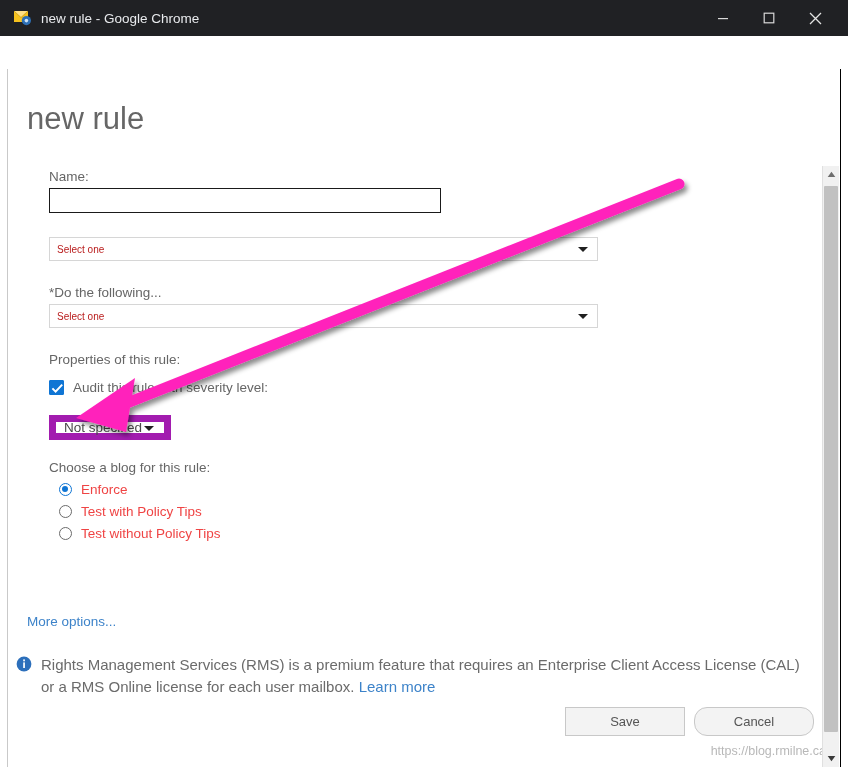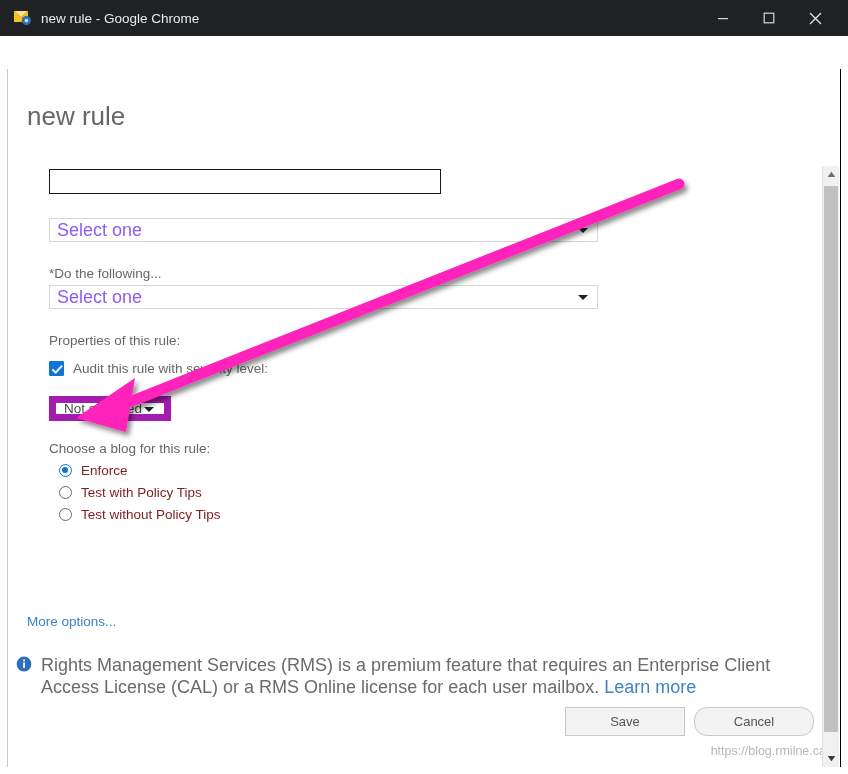--- a/index.html
+++ b/index.html
@@ -101,21 +101,21 @@
     border-left: 1px solid #c9c9c9;
     border-right: 1px solid #000000;
     box-sizing: border-box;
     overflow: hidden;
   }
 
   #page-title {
     position: absolute;
     left: 19px;
     top: 32px;
-    font-size: 26px;
+    font-size: 31px;
     color: #666666;
     font-weight: 400;
   }
 
   #form {
     position: absolute;
     left: 41px;
     top: 100px;
     width: 700px;
   }
@@ -143,22 +143,22 @@
     position: relative;
     width: 549px;
     height: 24px;
     box-sizing: border-box;
     border: 1px solid #d6d6d6;
     background: #ffffff;
     display: flex;
     align-items: center;
   }
   .ddl .ddl-text {
-    font-size: 18px;
-    color: #8b5cf6;
+    font-size: 10px;
+    color: #b91c1c;
     padding-left: 7px;
   }
   .ddl .caret {
     position: absolute;
     right: 9px;
     top: 50%;
     margin-top: -2px;
     width: 0; height: 0;
     border-left: 5px solid transparent;
     border-right: 5px solid transparent;
@@ -229,21 +229,21 @@
   .radio.checked::after {
     content: "";
     position: absolute;
     left: 2.2px; top: 2.2px;
     width: 6px; height: 6px;
     border-radius: 50%;
     background: #0f75d4;
   }
   .radiolabel {
     font-size: 13.5px;
-    color: #7f1d1d;
+    color: #ef4444;
     margin-left: 9px;
   }
 
   #more-options {
     position: absolute;
     left: 19px;
     top: 545px;
     font-size: 13.5px;
     color: #3d83c9;
     text-decoration: none;
@@ -257,21 +257,21 @@
     width: 800px;
     display: flex;
     align-items: flex-start;
   }
   #info-icon {
     flex: 0 0 auto;
     margin-top: 2px;
     margin-right: 9px;
   }
   #info-text {
-    font-size: 18px;
+    font-size: 15px;
     line-height: 22px;
     color: #6b6b6b;
     max-width: 782px;
   }
   #info-text .lnk {
     color: #3d83c9;
     text-decoration: none;
     cursor: pointer;
   }
 
@@ -379,20 +379,21 @@
   </div>
 
 
   <div id="viewport">
 
     <div id="page-title">new rule</div>
 
     <div id="form">
 
       
+      <div class="fieldlabel">Name:</div>
       <input id="name-input" type="text" autofocus="" placeholder="" style="">
 
       <div class="sect-gap-b"></div>
 
       
       <div class="ddl">
         <span class="ddl-text">Select one</span>
         <span class="caret"></span>
       </div>
 

